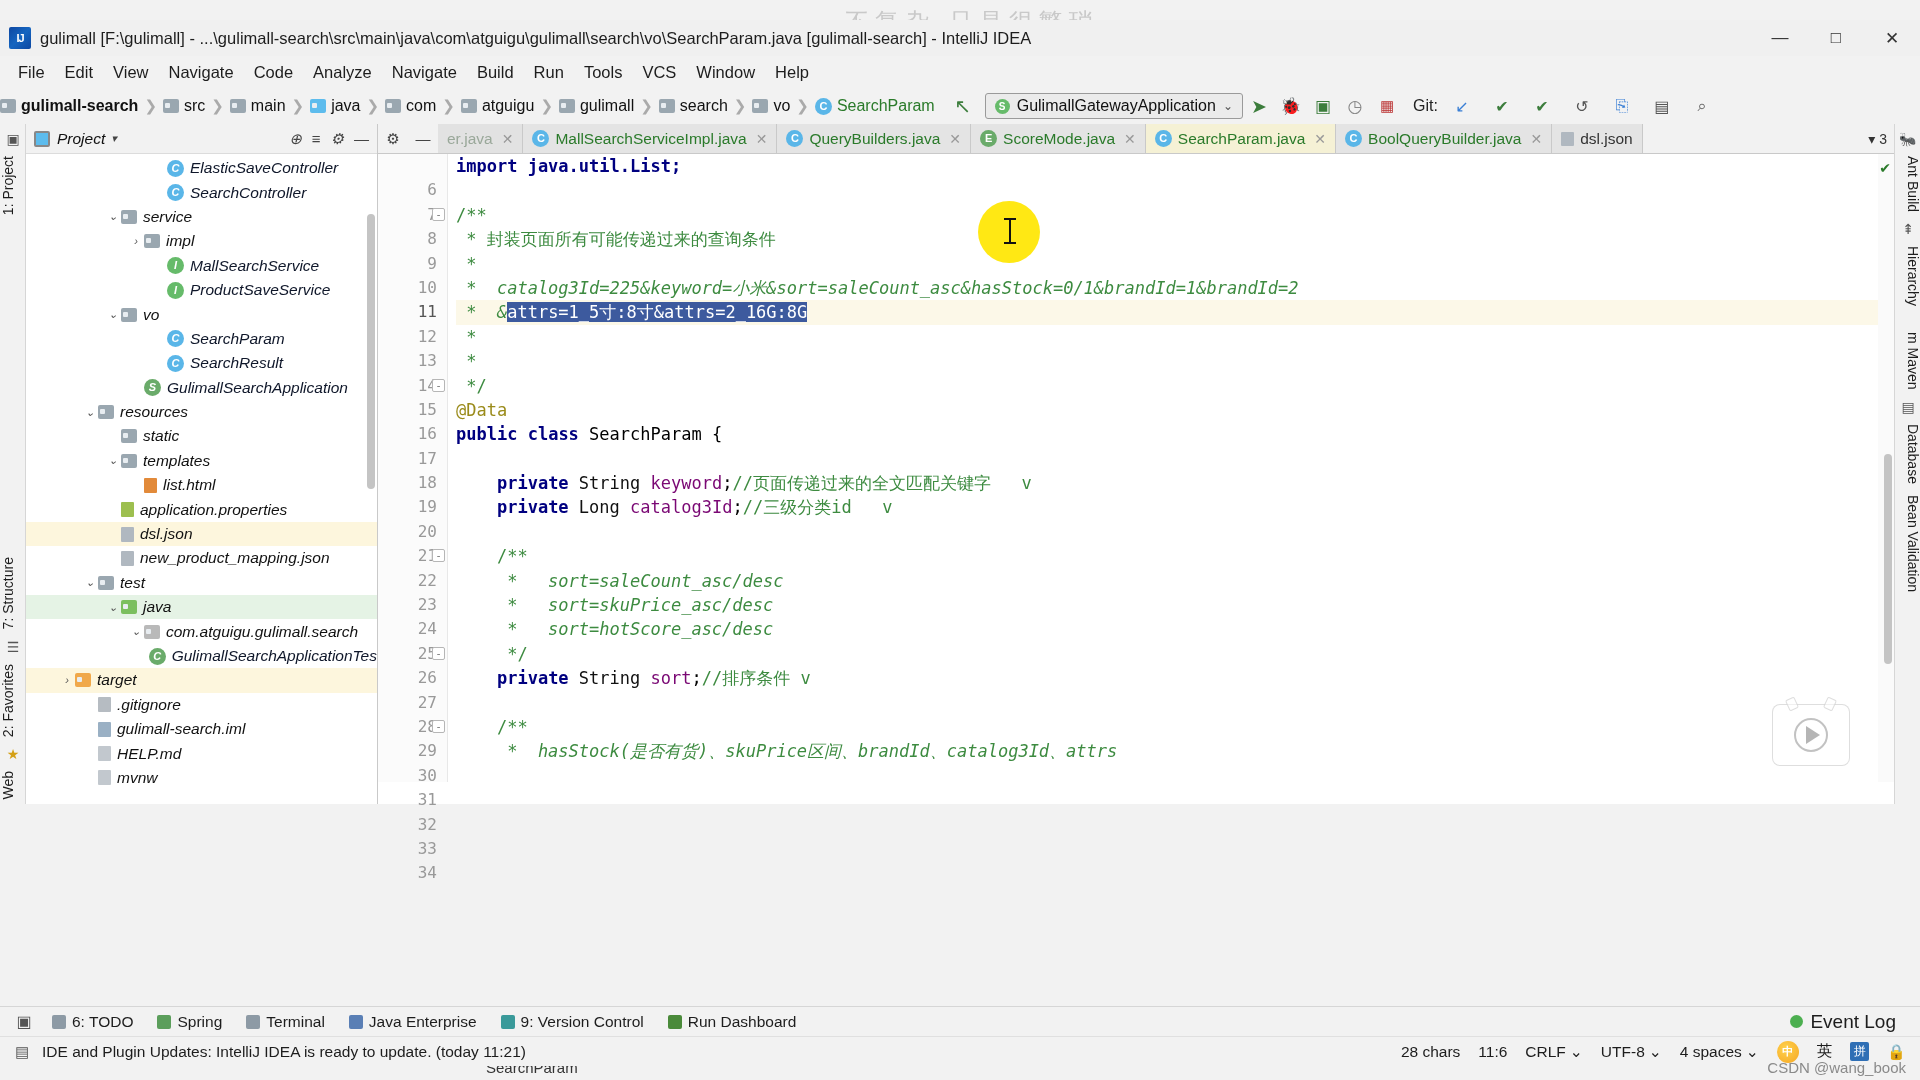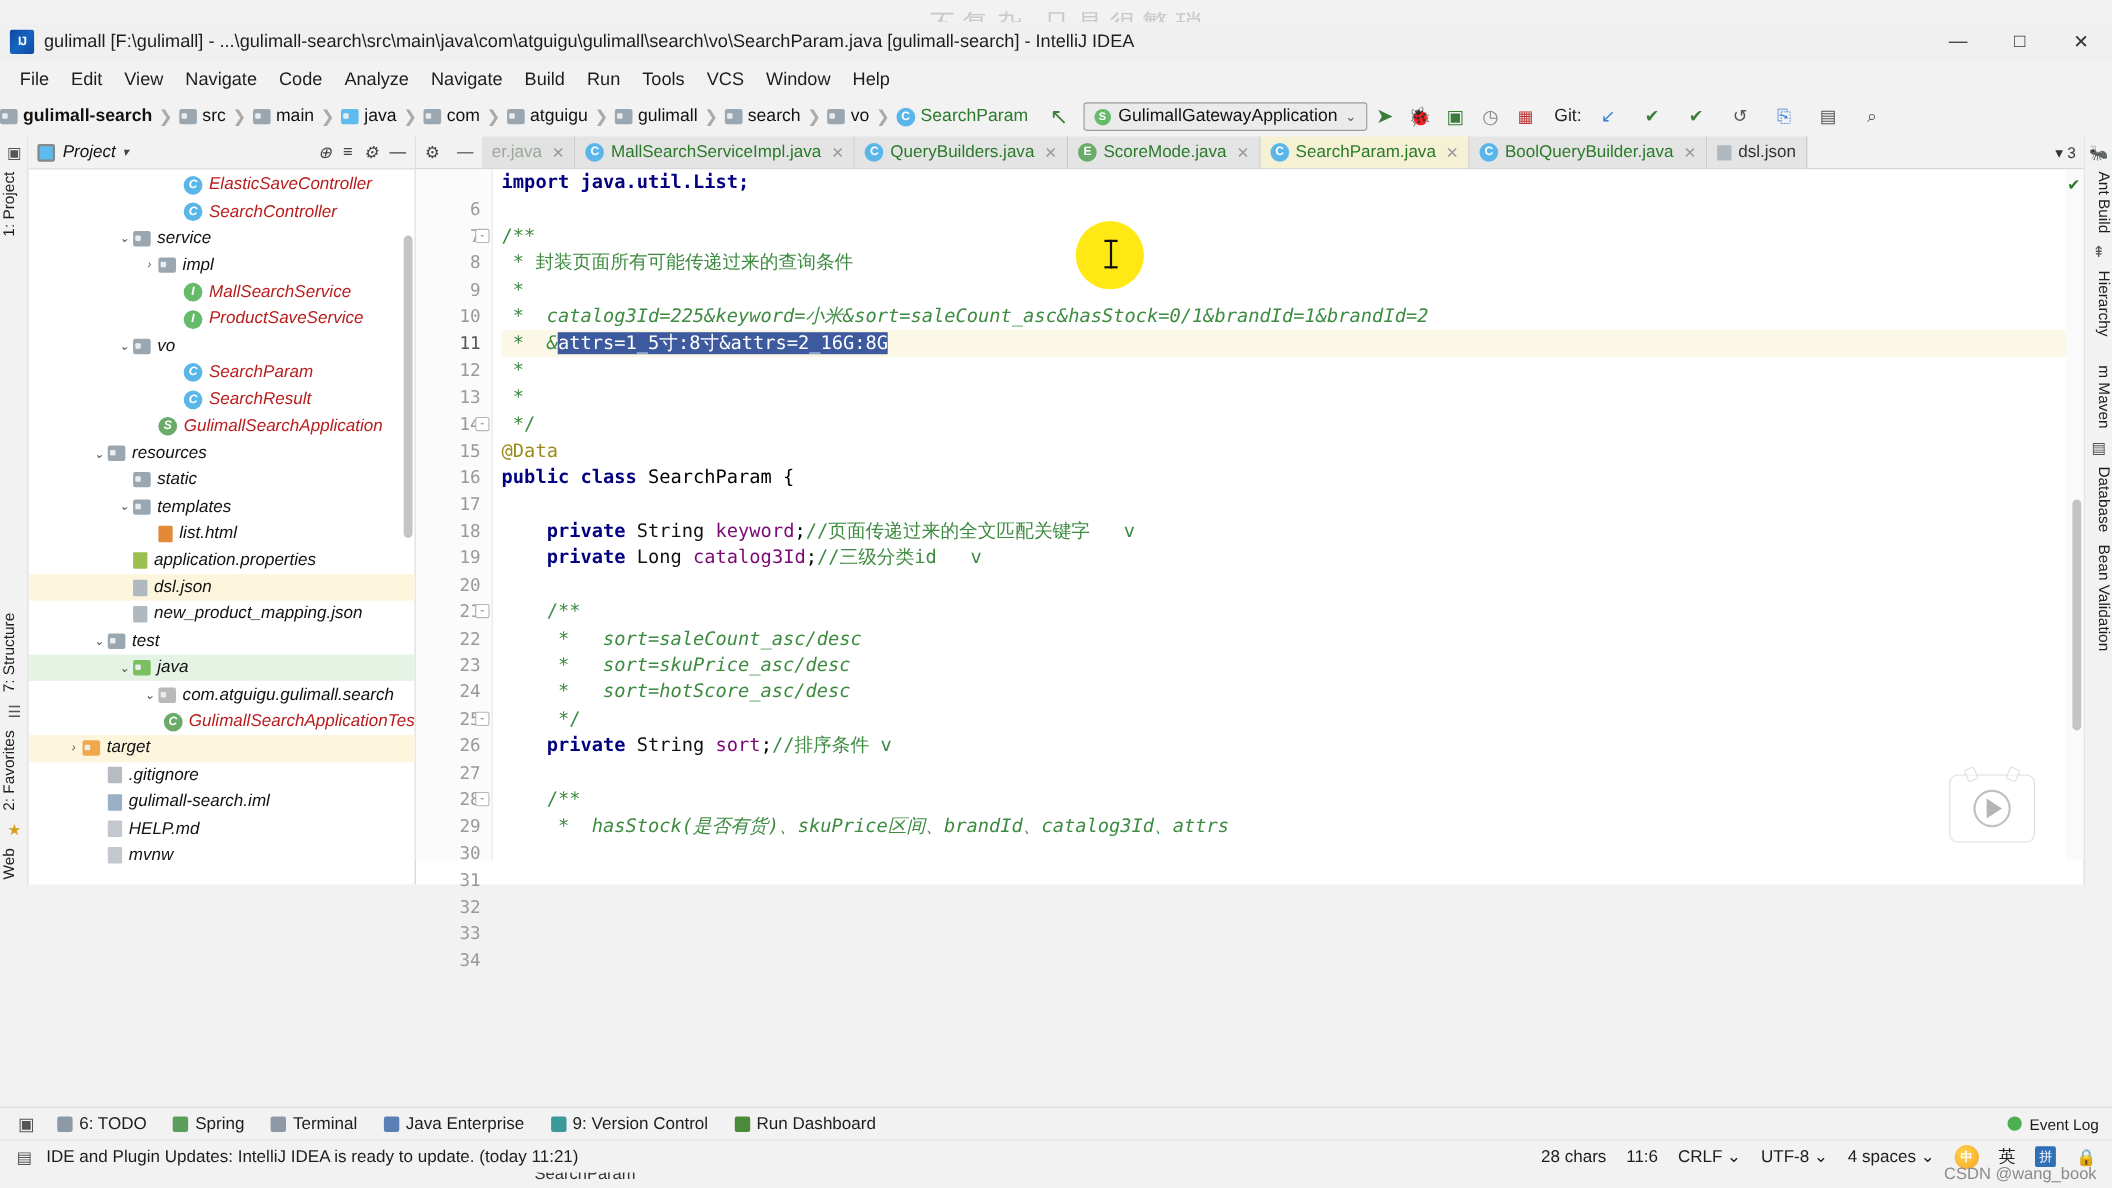--- a/index.html
+++ b/index.html
@@ -118,21 +118,21 @@
   .trow {
     height: 24.4px; display: flex; align-items: center; font-size: 15.5px;
     color: #111; white-space: nowrap; position: relative;
   }
   .trow.sel-yellow { background: #fdf6dd; }
   .trow.sel-green  { background: #e5f3e5; }
   .trow .arrow {
     width: 16px; text-align: center; color: #555; font-size: 11px; flex:none;
   }
   .trow .nm { margin-left: 6px; }
-  .trow .nm.green { color: #b91c1c; }
+  .trow .nm.green { color: #0f172a; }
   .scroll-v {
     position: absolute; right: 2px; top: 90px; width: 8px; height: 275px;
     background: #c4c4c4; border-radius: 4px;
   }
   
   .editor-area {
     position: absolute; left: 378px; top: 124px; right: 26px; height: 680px;
     background: #fff;
   }
   .tabbar {
@@ -234,22 +234,22 @@
     border-top: 1px solid #d6d6d6;
   }
   .tw {
     display: flex; align-items: center; gap: 6px; font-size: 15.5px;
     color: #1d1d1d; padding: 0 12px; white-space: nowrap;
   }
   .tw .sq { width:14px;height:14px;background:#8d9aa5;border-radius:2px; flex:none;}
   .tw .sq.green { background:#5b9e5b; }
   .tw .sq.teal { background:#3a9a9a; }
   .tw .sq.blue { background:#5a7fb5; }
-  .tw-right { margin-left:auto; display:flex; align-items:center; padding-right:12px; gap:7px;
-     font-size:14px; color:#1d1d1d;}
+  .tw-right { margin-left:auto; display:flex; align-items:center; padding-right:24px; gap:7px;
+     font-size:19px; color:#1d1d1d;}
   .dot-green { width:13px;height:13px;border-radius:50%;background:#4caf50; flex:none;}
   
   .statusbar {
     position: absolute; left: 0; bottom: 14px; width: 1920px; height: 30px;
     background: #f2f2f2; display: flex; align-items: center; padding-left: 10px;
     border-top: 1px solid #e0e0e0;
   }
   .st-msg { font-size: 15.5px; color: #1d1d1d; margin-left: 8px; }
   .st-right { margin-left:auto; display:flex; align-items:center; gap: 18px;
      padding-right: 14px; font-size: 15.5px; color:#1d1d1d; }

